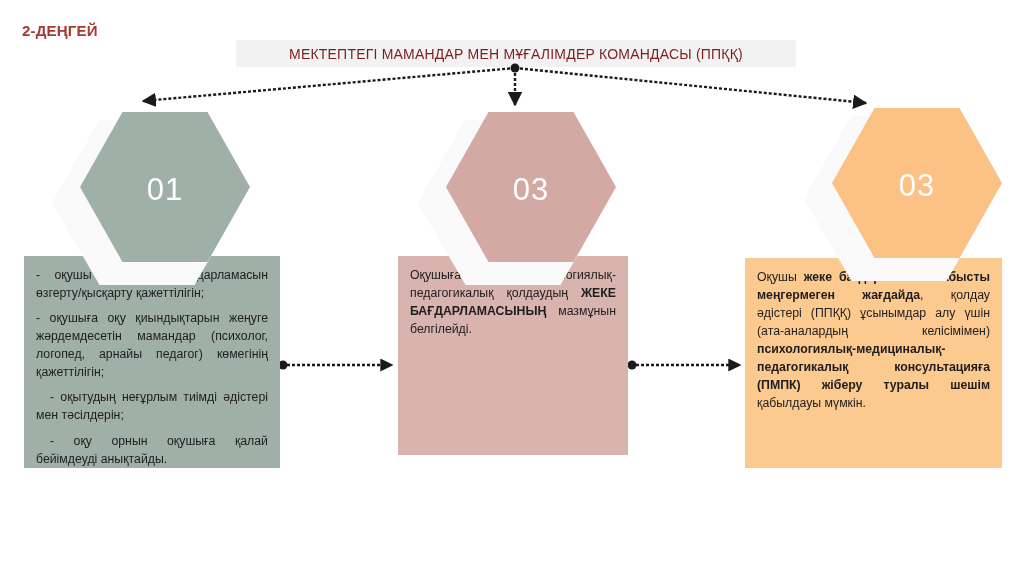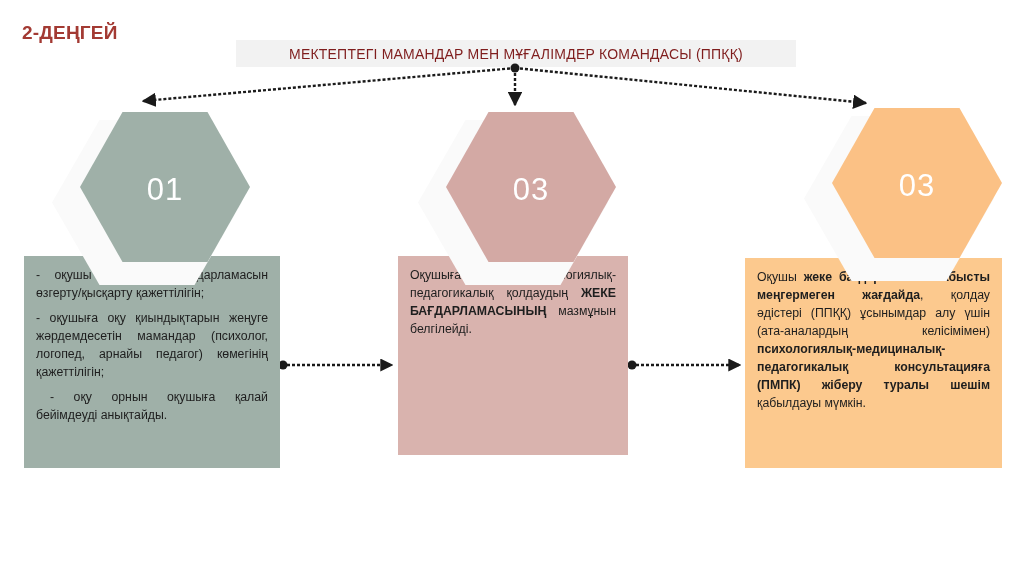--- a/index.html
+++ b/index.html
@@ -15,21 +15,21 @@
     width: 1024px;
     height: 576px;
     background: #ffffff;
   }
 
   
   #level-title {
     position: absolute;
     left: 22px;
     top: 22px;
-    font-size: 19px;
+    font-size: 15px;
     font-weight: bold;
     color: #a33a33;
     letter-spacing: 0.2px;
     white-space: nowrap;
   }
 
   
   #banner {
     position: absolute;
     left: 236px;
@@ -183,20 +183,21 @@
   <div class="hex-group" id="hex-group-3">
     <div class="hex ghost"></div>
     <div class="hex solid" id="hex-solid-3" style="background: rgb(251, 193, 133);">
       <span class="hex-number">03</span>
     </div>
   </div>
 
   <div class="content-box" id="box-1" style="background: rgb(159, 176, 168);">
     <p>- оқушы үшін оқу бағдарламасын өзгерту/қысқарту қажеттілігін;</p>
     <p>- оқушыға оқу қиындықтарын жеңуге жәрдемдесетін мамандар (психолог, логопед, арнайы педагог) көмегінің қажеттілігін;</p>
+    <p class="indent">- оқытудың неғұрлым тиімді әдістері мен тәсілдерін;</p>
     <p class="indent">- оқу орнын оқушыға қалай бейімдеуді анықтайды.</p>
   </div>
 
   <div class="content-box" id="box-2" style="background: rgb(217, 179, 174);">
     <p><span>Оқушыға арналған психологиялық- педагогикалық қолдаудың </span><b>ЖЕКЕ БАҒДАРЛАМАСЫНЫҢ</b><span> мазмұнын белгілейді.</span></p>
   </div>
 
   <div class="content-box" id="box-3" style="background: rgb(252, 201, 142);">
     <p><span>Оқушы </span><b>жеке бағдарламаны табысты меңгермеген жағдайда</b><span>, қолдау әдістері (ППҚҚ) ұсынымдар алу үшін (ата-аналардың келісімімен) </span><b>психологиялық-медициналық-педагогикалық консультацияға (ПМПК) жіберу туралы шешім</b><span> қабылдауы мүмкін.</span></p>
   </div>

